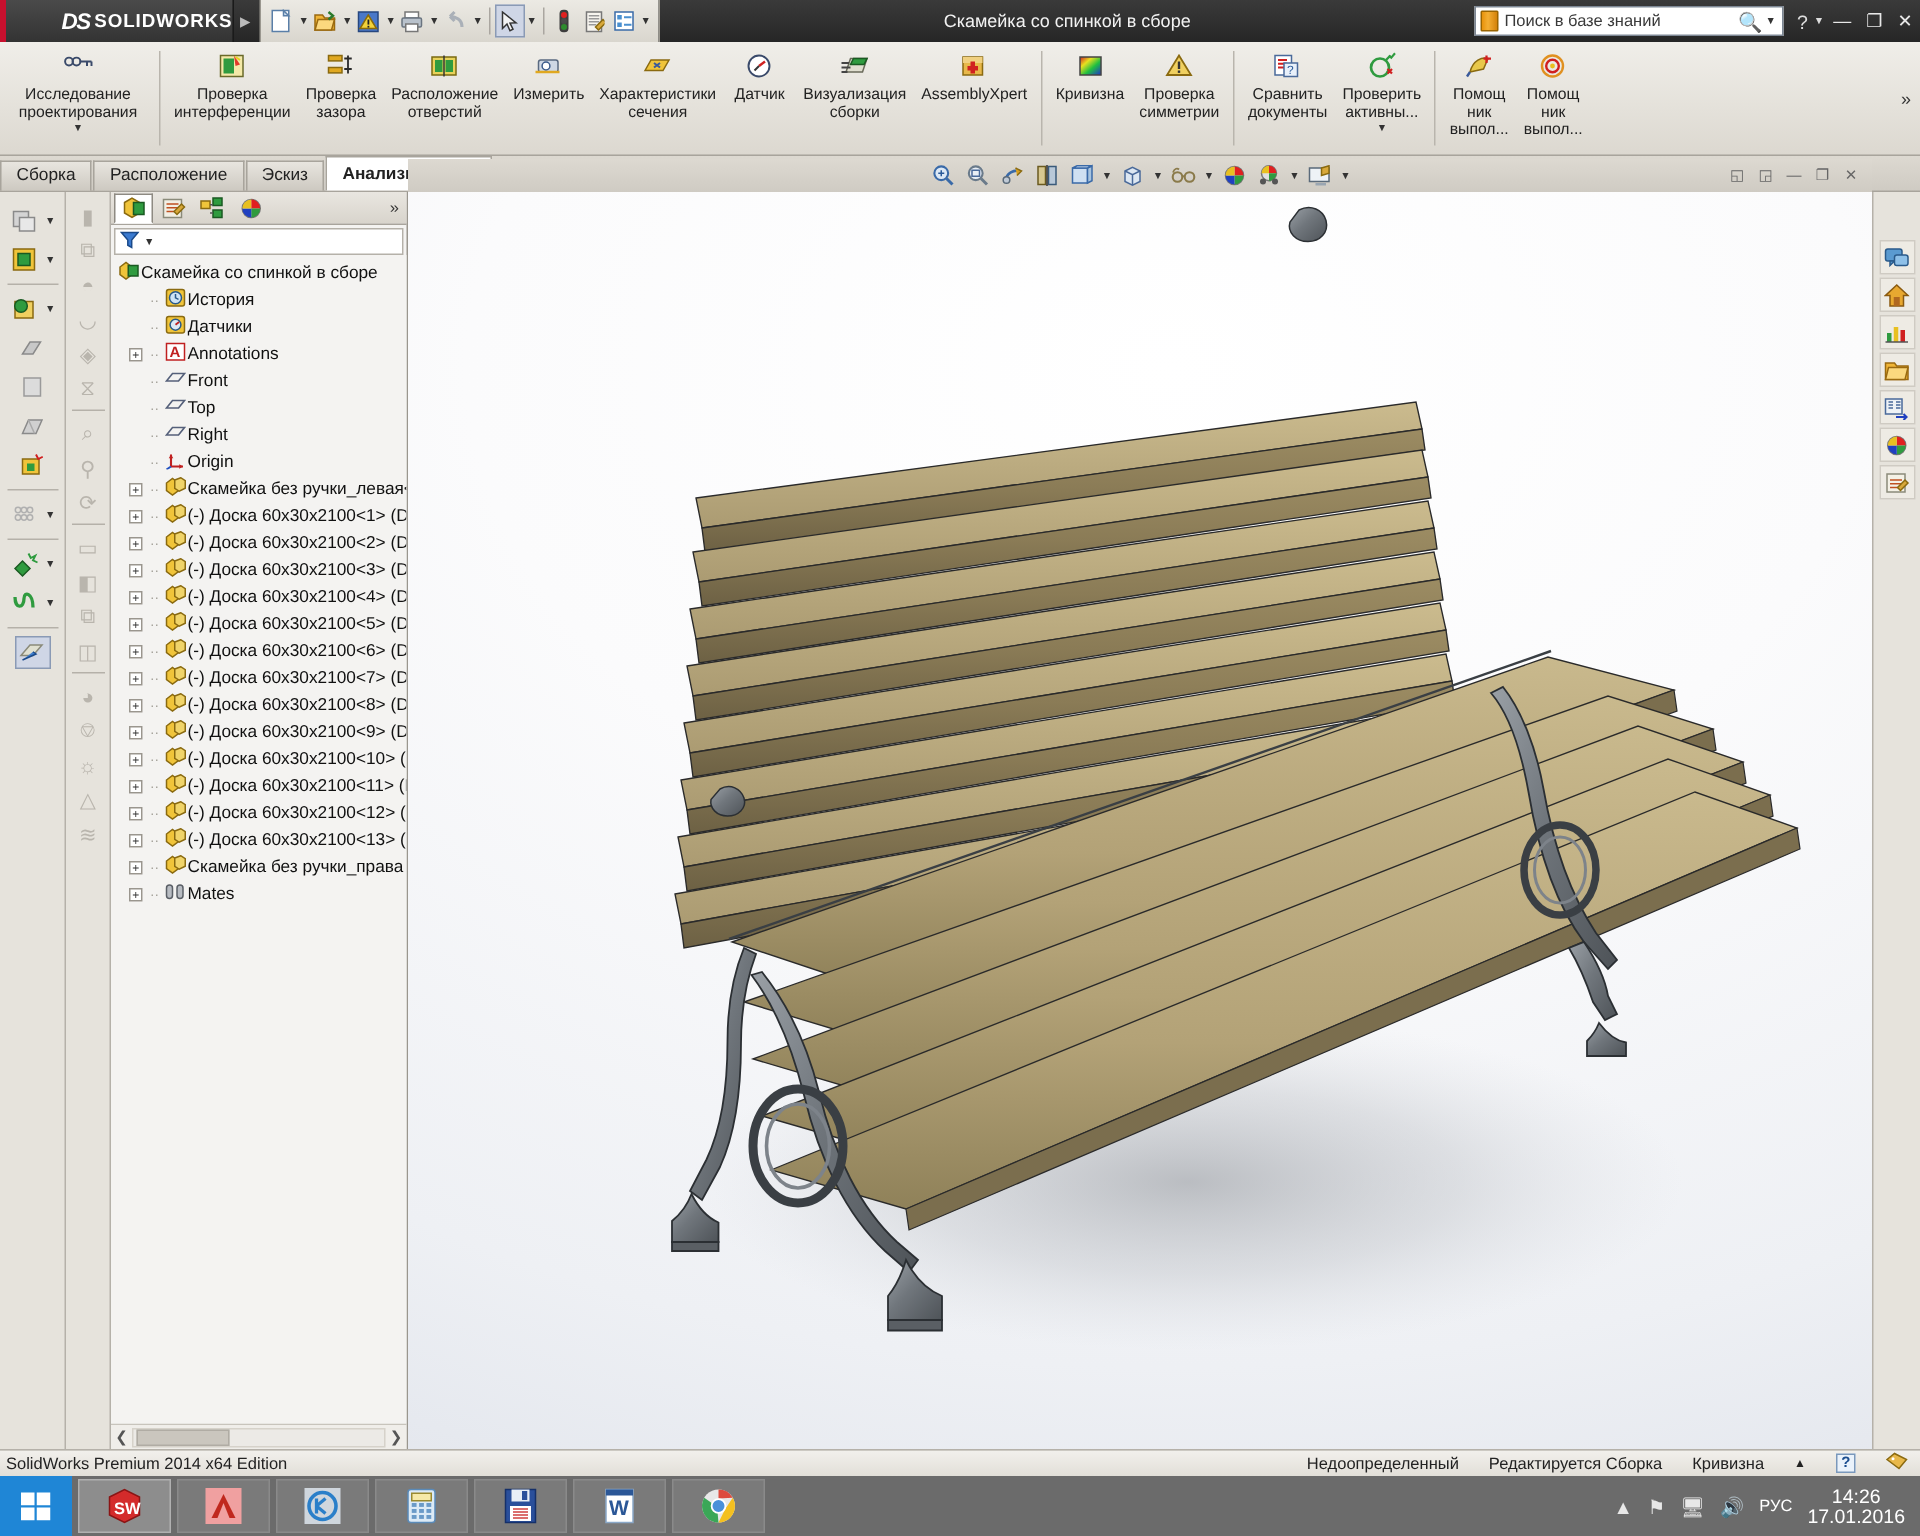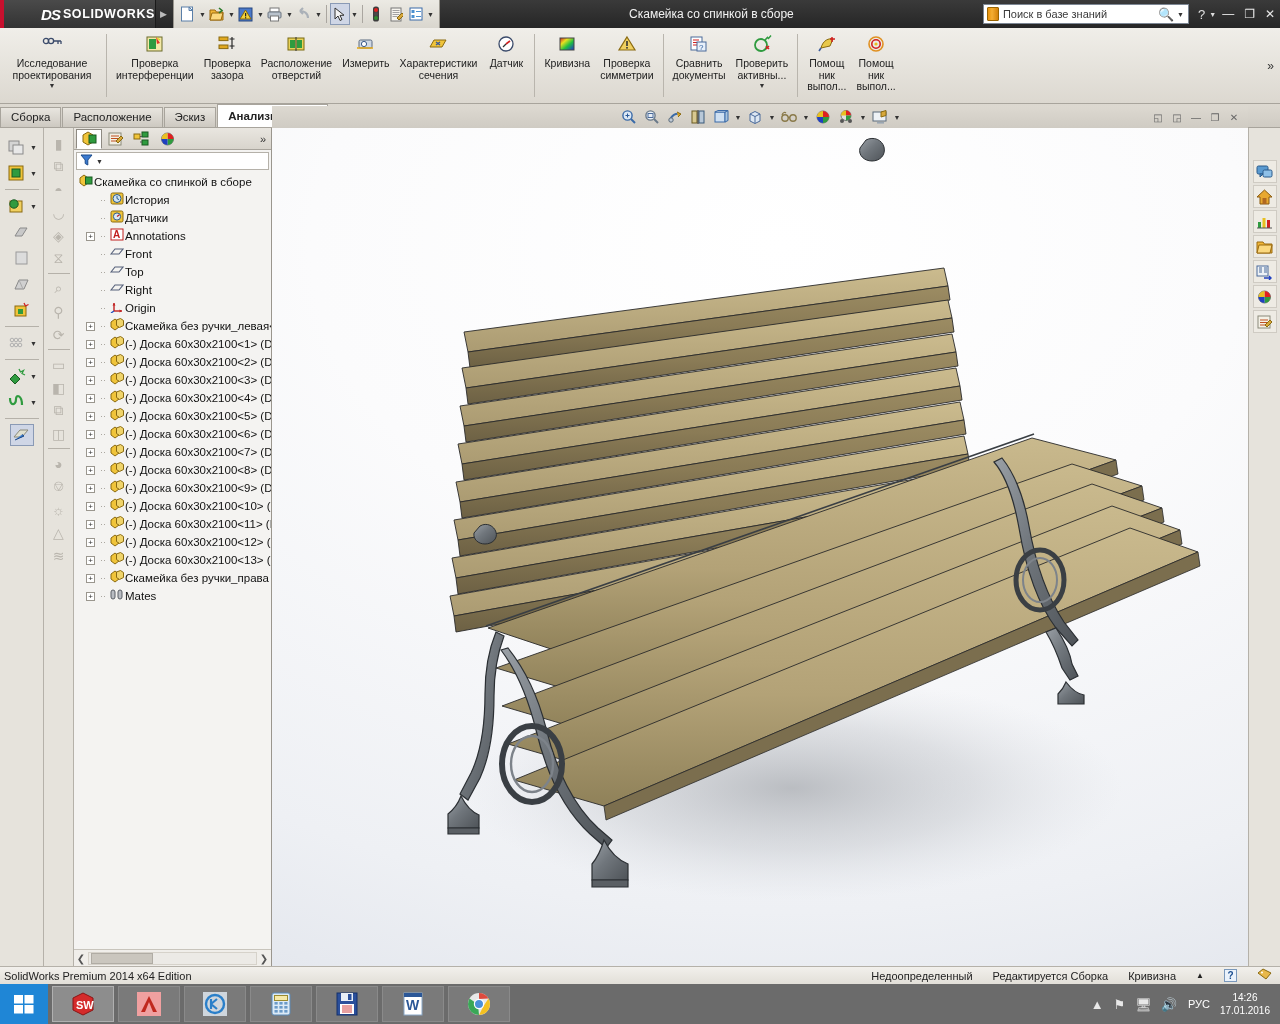--- a/index.html
+++ b/index.html
@@ -201,21 +201,21 @@
     background:#6b6b6b; display:flex; align-items:center;
   }
   .tb-start { width:48px; height:40px; display:flex; align-items:center; justify-content:center;
               background:#1f86d6; }
   .tb-btn { width:62px; height:36px; margin-left:4px; display:flex; align-items:center;
             justify-content:center; background:#7a7a7a; border:1px solid #8a8a8a; }
   .tb-btn.active { background:#8d8d8d; border:1px solid #b0b0b0; }
   .tray { margin-left:auto; display:flex; align-items:center; gap:10px; padding-right:10px;
           color:#fff; font-size:11px; }
   .tray-ico { font-size:13px; color:#e8e8e8; }
-  .clock { text-align:center; line-height:13px; font-size:10px; color:#fff; }
+  .clock { text-align:center; line-height:13px; font-size:13px; color:#fff; }
 </style>
 </head>
 <body>
 
 <div id="app">
 
   <div class="titlebar">
     <div class="sw-logo-wrap">
       <span class="sw-logo-ds">DS</span>
       <span class="sw-logo-name">SOLIDWORKS</span>
@@ -391,21 +391,43 @@
       <span class="rb-ico">
         <svg width="22" height="20" viewBox="0 0 22 20">
             <circle cx="11" cy="10" r="7" fill="#fff" stroke="#3a4a6a" stroke-width="1.3"></circle>
             <path d="M11 10 l4 -3" stroke="#d02020" stroke-width="1.6"></path>
             <path d="M11 10 l-3 3" stroke="#333" stroke-width="1.3"></path>
           </svg>
       </span>
       <span class="rb-lbl" style="white-space:pre-line">Датчик</span>
     </div>
 
-
+    <div class="rb-item">
+      <span class="rb-ico">
+        <svg width="22" height="20" viewBox="0 0 22 20">
+            <path d="M8 5 h11 l-3 9 H5 z" fill="#e0dfd0" stroke="#6a6a5a"></path>
+            <path d="M10 5 h9 l-2 4 h-9z" fill="#2f9b3f" stroke="#1a5a22"></path>
+            <path d="M2 8 h5 M2 11 h6 M2 14 h4" stroke="#444" stroke-width="1.2"></path>
+          </svg>
+      </span>
+      <span class="rb-lbl" style="white-space:pre-line">Визуализация
+сборки</span>
+    </div>
+
+    <div class="rb-item">
+      <span class="rb-ico">
+        <svg width="22" height="20" viewBox="0 0 22 20">
+            <rect x="4" y="4" width="13" height="12" fill="#e8b84a" stroke="#8a6a10"></rect>
+            <rect x="4" y="4" width="13" height="4" fill="#f0d080"></rect>
+            <rect x="9" y="7" width="3" height="8" fill="#d02020"></rect>
+            <rect x="7" y="10" width="7" height="3" fill="#d02020"></rect>
+          </svg>
+      </span>
+      <span class="rb-lbl" style="white-space:pre-line">AssemblyXpert</span>
+    </div>
 
     <div class="rb-sep"></div>
 
     <div class="rb-item">
       <span class="rb-ico">
         <svg width="22" height="20" viewBox="0 0 22 20">
             <defs>
               <linearGradient id="cg" x1="0" y1="0" x2="1" y2="1">
                 <stop offset="0" stop-color="#d02020"></stop>
                 <stop offset="0.3" stop-color="#e8e020"></stop>

